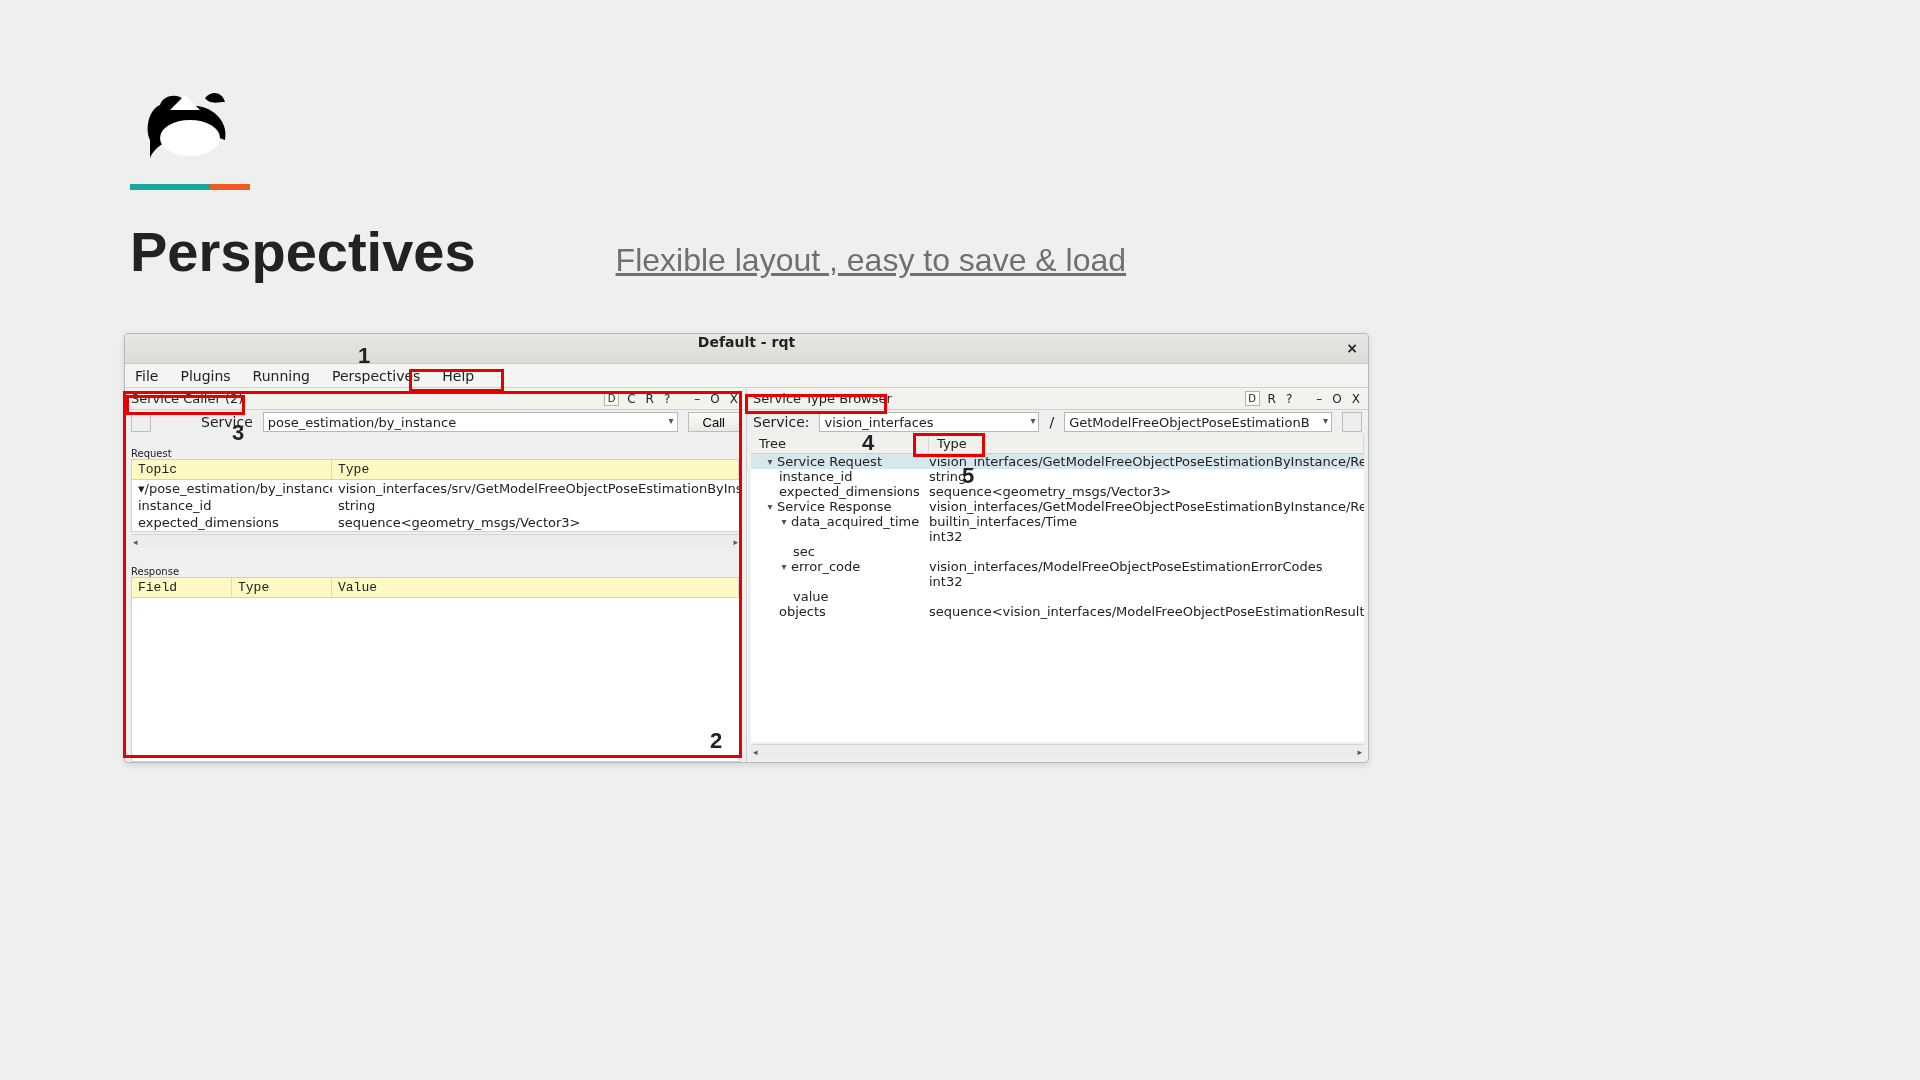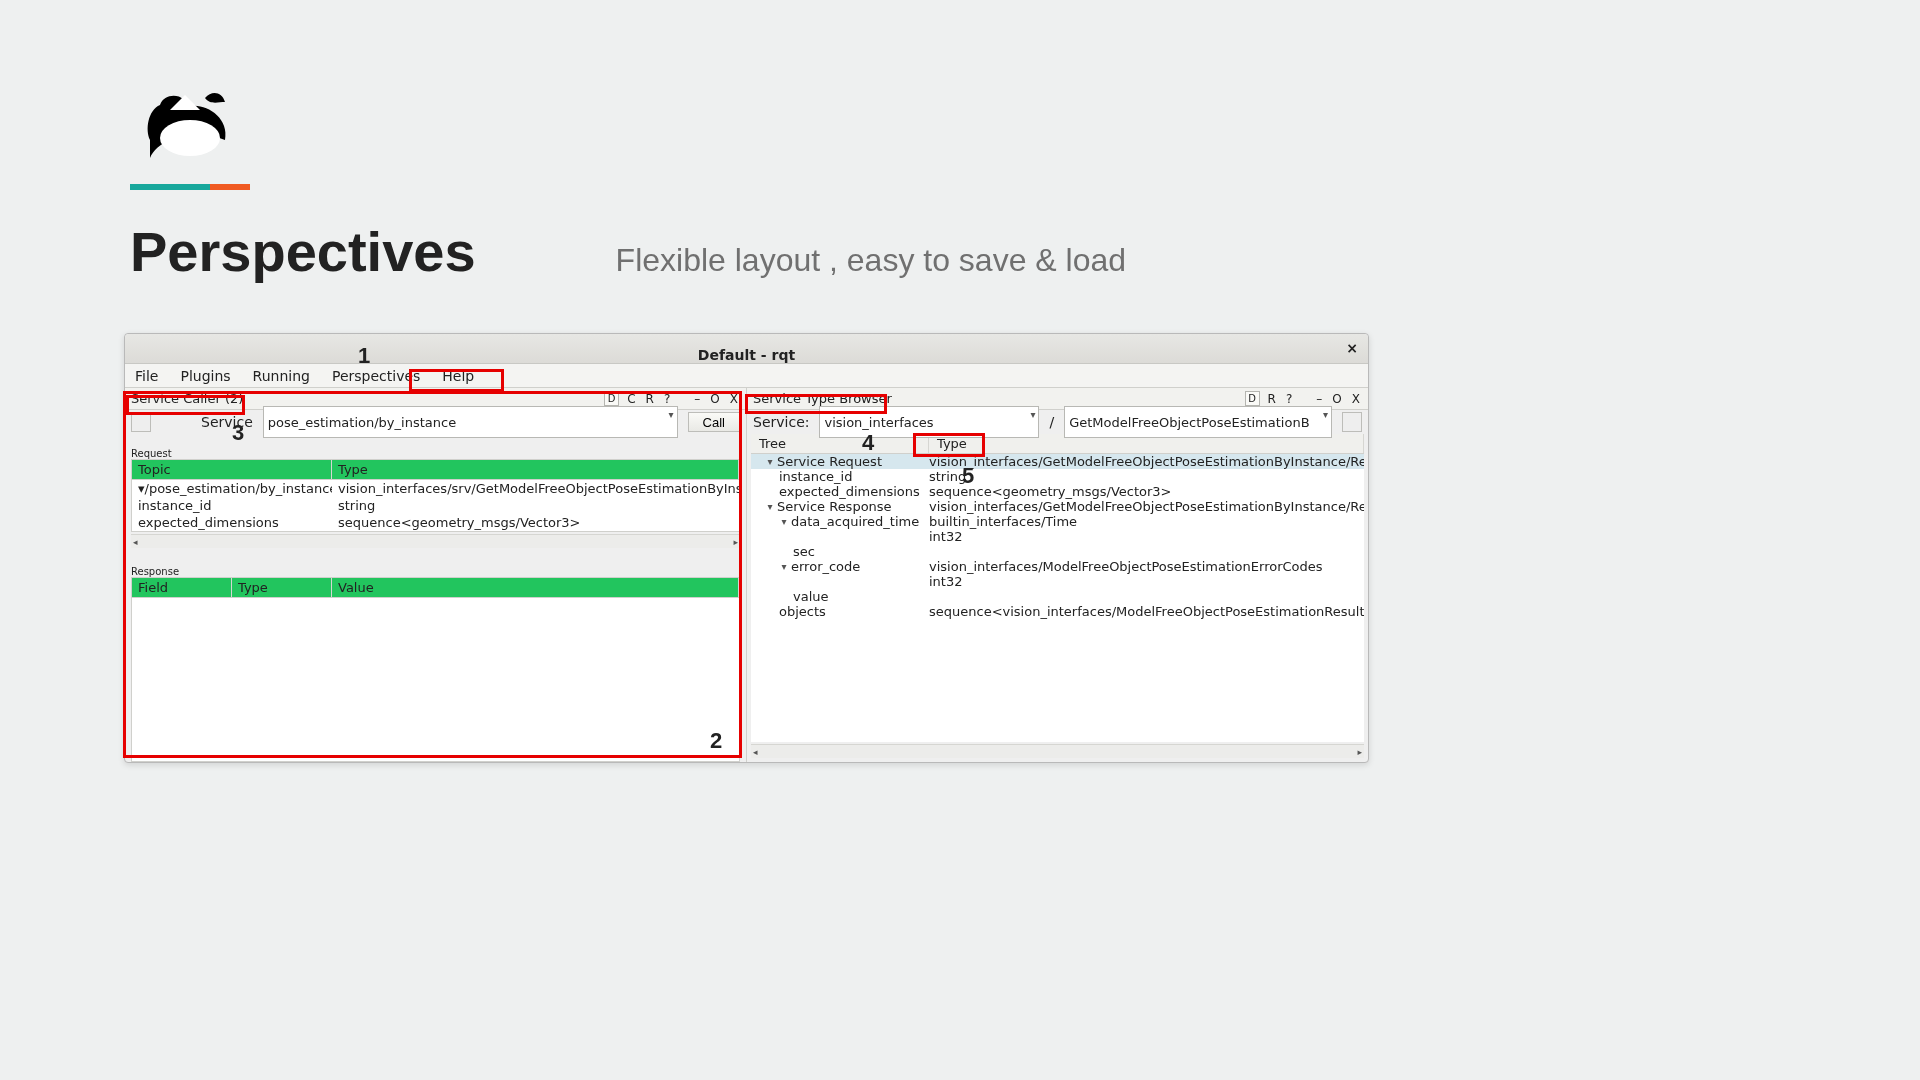--- a/index.html
+++ b/index.html
@@ -16,37 +16,37 @@
       left: 130px; top: 0;
       width: 1240px;
     }
     .logo-block { margin-top: 80px; display:inline-block;}
     .logo-svg { width: 120px; height: 100px; display:block;}
     .logo-bar { width: 120px; height: 6px; display:flex; margin-top:4px;}
     .logo-bar .teal { flex:2; background:#17a89c; }
     .logo-bar .orange { flex:1; background:#f05a22; }
     .heading-row { margin-top: 26px; display:flex; align-items: baseline; gap: 140px;}
     .slide-title { font-size: 56px; font-weight: 700; color:#222; }
-    .slide-sub { font-size: 32px; color:#707070; }
+    .slide-sub { font-size: 32px; color:#707070;text-decoration:underline; }
 
     
     .rqt-window {
       position:absolute; left:124px; top:333px; width:1245px; height:430px;
       background:#efefef;
       border:1px solid #b9b9b9;
       border-radius:4px;
       box-shadow: 0 2px 6px rgba(0,0,0,.12);
       font-family:"DejaVu Sans","Segoe UI",Arial,sans-serif;
       font-size:14px; color:#222;
     }
     .titlebar {
       height:30px;
       background: linear-gradient(#e7e7e4,#dcdbd7);
       border-bottom:1px solid #c8c8c4;
-      display:flex; align-items:flex-end; justify-content:center;
+      display:flex; align-items:flex-start; justify-content:center;
       position:relative;
       border-top-left-radius:4px; border-top-right-radius:4px;
       font-weight:600;
     }
     .titlebar .close-x { position:absolute; right:10px; top:6px; font-weight:600; cursor:default;}
     .menubar {
       height:24px; background:#f4f4f2; border-bottom:1px solid #d0d0cc;
       display:flex; align-items:center; padding:0 6px; gap:14px;
     }
     .menubar .menu-item { padding:2px 4px;text-align:right; }
@@ -62,36 +62,36 @@
     .pane-header .winbtn {
       width:15px; height:15px; border:1px solid #b5b5b0; background:#fafaf7;
       display:flex;align-items:center;justify-content:center; font-size:10px; line-height:1;
     }
     .pane-header .txtbtn { font-size:12px; padding:0 2px; }
 
     .toolbar-row {
       height:24px; display:flex; align-items:center; gap:10px; padding:2px 6px; background:#efefef;
     }
     .drop {
-      border:1px solid #b8b8b4; background:#fff; height:32px; display:flex; align-items:center;
+      border:1px solid #b8b8b4; background:#fff; height:20px; display:flex; align-items:center;
       padding:0 16px 0 4px; position:relative; font-size:13px; overflow:hidden; white-space:nowrap;
     }
     .drop::after{ content:"▾"; position:absolute; right:3px; top:2px; font-size:10px; color:#555;}
     .btn {
       border:1px solid #bdbdb9; background:linear-gradient(#fafaf7,#e9e9e5);
       height:20px; padding:0 14px; font-size:13px;
     }
     .small-square { width:20px; height:20px; border:1px solid #bdbdb9; background:#eee; }
     .label-plain { font-size:10px; padding:2px 6px 0 6px;margin-top:12px; }
 
     .table {
       border:1px solid #d0d0cc; margin:0 6px; background:#fff; font-size:13px;
       display:flex; flex-direction:column;
     }
-    .table .thead { display:flex; background:#22c55e; border-bottom:1px solid #d0d0cc; }
+    .table .thead { display:flex; background:#fef9c3; border-bottom:1px solid #d0d0cc;font-family:Liberation Mono, monospace; }
     .table .thead .th { padding:2px 6px; border-right:1px solid #d6d6d2; }
     .table .tbody { min-height:50px; }
     .table .tr { display:flex; }
     .table .td { padding:1px 6px; white-space:nowrap; overflow:hidden; }
 
     .tree { font-size:13px; background:#fff; flex:1; margin:0 4px; overflow:hidden;}
     .tree .thead { display:flex; background:#f0f0ed; border-bottom:1px solid #d0d0cc; }
     .tree .thead .th { padding:2px 8px; border-right:1px solid #d6d6d2; }
     .tree .row { display:flex; }
     .tree .row .c1 { width:178px; display:flex; align-items:center; gap:2px; overflow:hidden;}

